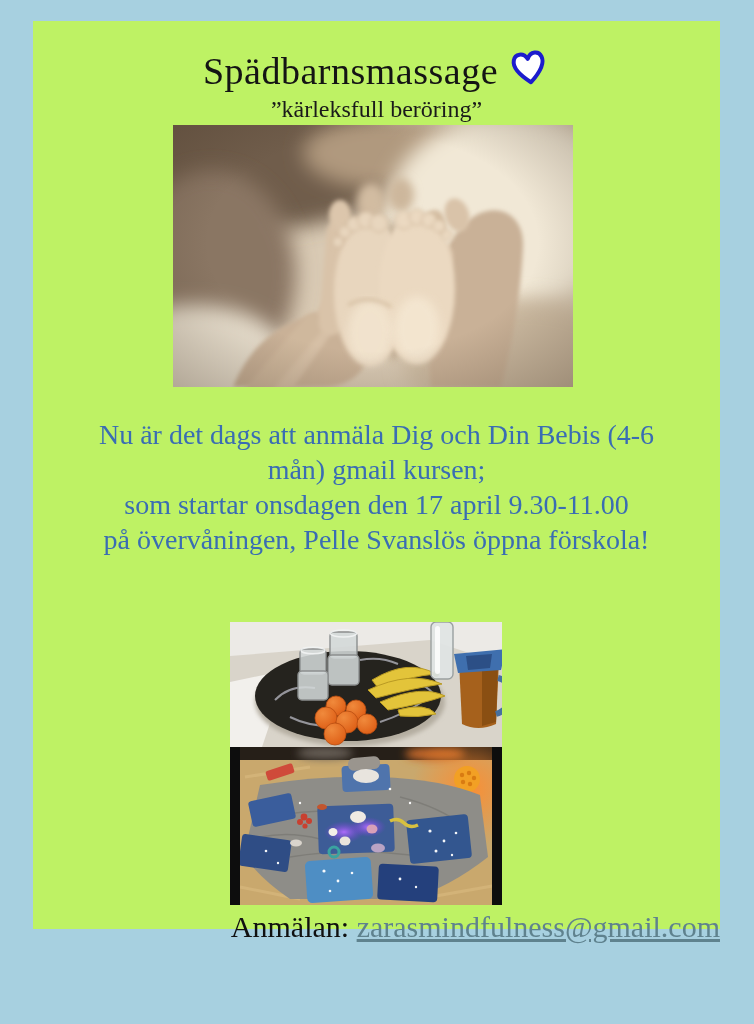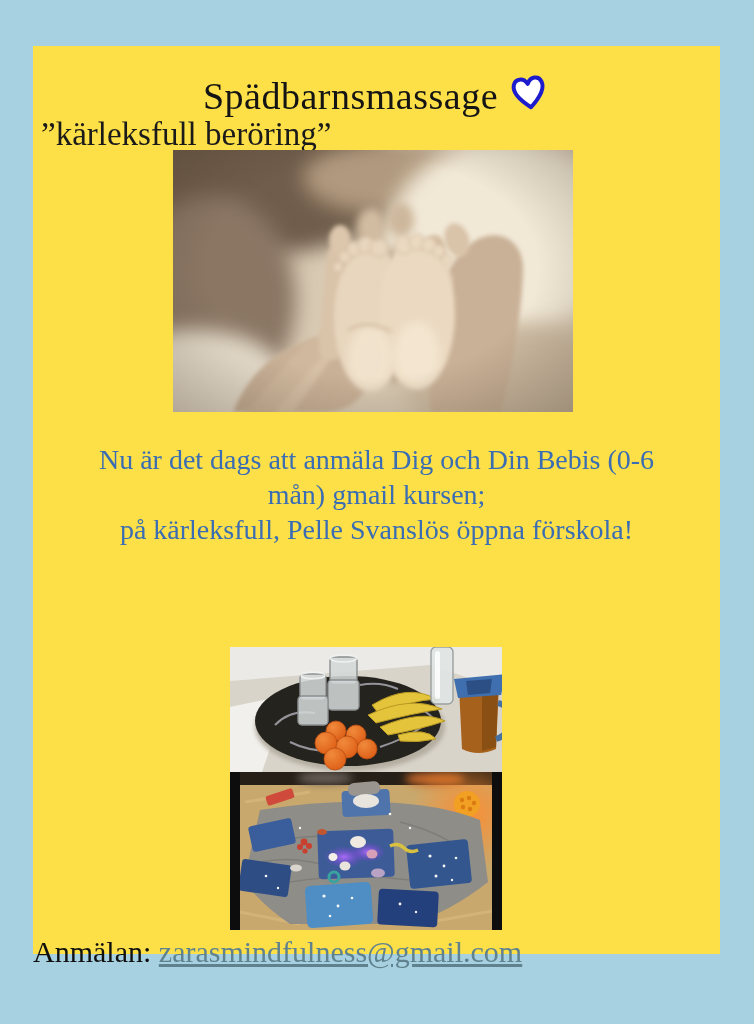--- a/index.html
+++ b/index.html
@@ -4,50 +4,49 @@
 <style>
   html,body{margin:0;padding:0;}
   body{
     width:754px;height:1024px;position:relative;
     background:#a7d0e0;
     font-family:"Liberation Serif", serif;
     overflow:hidden;
   }
   .page{
     position:absolute;left:33px;top:21px;width:687px;height:908px;
-    background:#fde047;
-    margin-top:25px;
+    background:#bef264;
   }
   .title-row{
     position:absolute;top:27px;left:0;width:100%;
     text-align:center;font-size:38px;line-height:44px;color:#141414;
     letter-spacing:0.5px;white-space:nowrap;
   }
   .title-row .heart{
     display:inline-block;vertical-align:-4px;margin-left:10px;
   }
   .subtitle-row{
-    position:absolute;top:74px;left:8px;width:100%;
-    font-size:33px;line-height:28px;color:#1a1a1a;
+    position:absolute;top:74px;left:0;width:100%;
+    text-align:center;font-size:24px;line-height:28px;color:#1a1a1a;
   }
   .photo-hero{
     position:absolute;left:140px;top:104px;width:400px;height:262px;
     overflow:hidden;
   }
   .body-text{
     position:absolute;top:396px;left:0;width:100%;
     text-align:center;color:#3a6db3;font-size:28px;line-height:35px;
   }
   .photo-stack{
     position:absolute;left:197px;top:601px;width:272px;height:283px;
     font-size:0;line-height:0;
   }
   .signup-row{
     position:absolute;top:884px;left:0;width:100%;
-    text-align:left;font-size:30px;line-height:44px;color:#101010;
+    text-align:right;font-size:30px;line-height:44px;color:#101010;
   }
   .signup-row a{
     color:#5f828e;text-decoration:underline;cursor:pointer;
   }
   svg{display:block;}
 </style>
 </head>
 <body>
 
 <div class="page">
@@ -121,23 +120,24 @@
           <circle cx="244" cy="92" r="8"></circle>
         <circle cx="256" cy="95" r="7.5"></circle>
           <circle cx="266" cy="101" r="6.5"></circle>
         <circle cx="274" cy="110" r="5.5"></circle>
       </g>
       <rect width="400" height="262" fill="url(#vig)"></rect>
     </svg>
   </div>
 
   <div class="body-text">
-    <div>Nu är det dags att anmäla Dig och Din Bebis (0-6</div>
+    <div>Nu är det dags att anmäla Dig och Din Bebis (4-6</div>
     <div>mån) gmail kursen;</div>
-    <div>på kärleksfull, Pelle Svanslös öppna förskola!</div>
+    <div>som startar onsdagen den 17 april 9.30-11.00</div>
+    <div>på övervåningen, Pelle Svanslös öppna förskola!</div>
   </div>
 
   <div class="photo-stack">
 
     <div>
       <svg width="272" height="125" viewBox="0 0 272 125">
         <defs>
           <filter id="fb" x="-40%" y="-40%" width="180%" height="180%">
               <feGaussianBlur stdDeviation="2"></feGaussianBlur>
             </filter>

